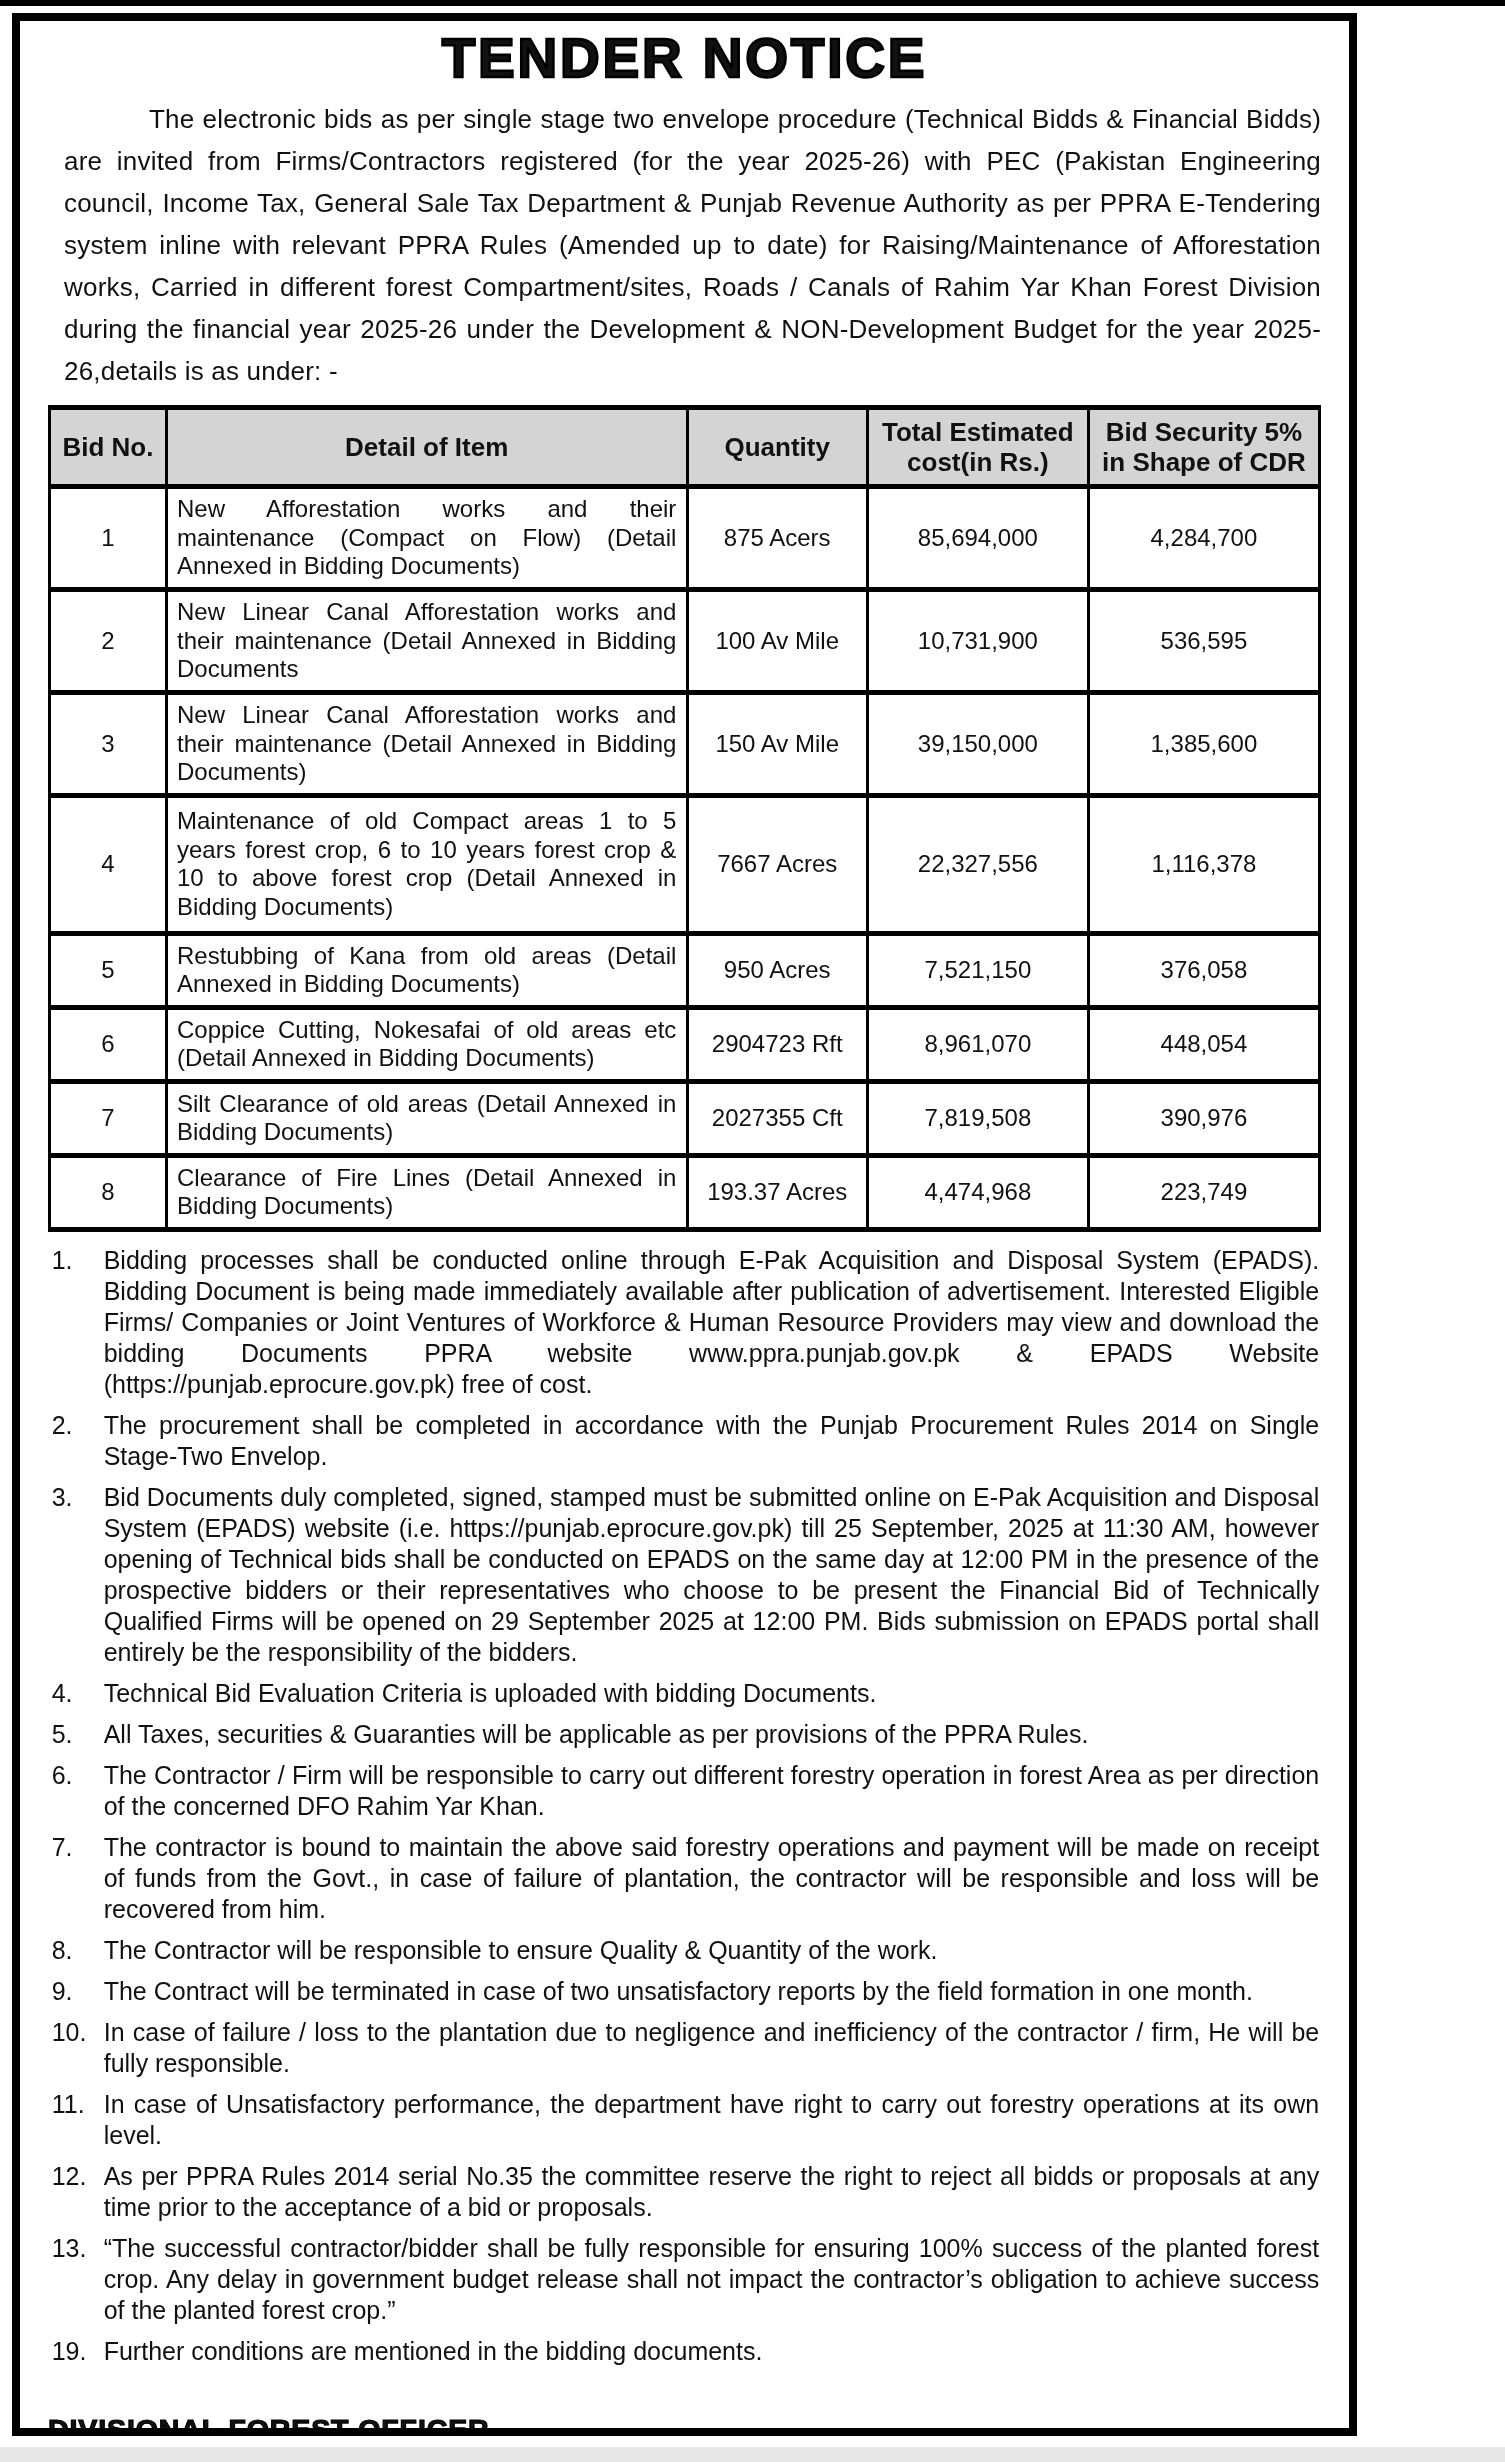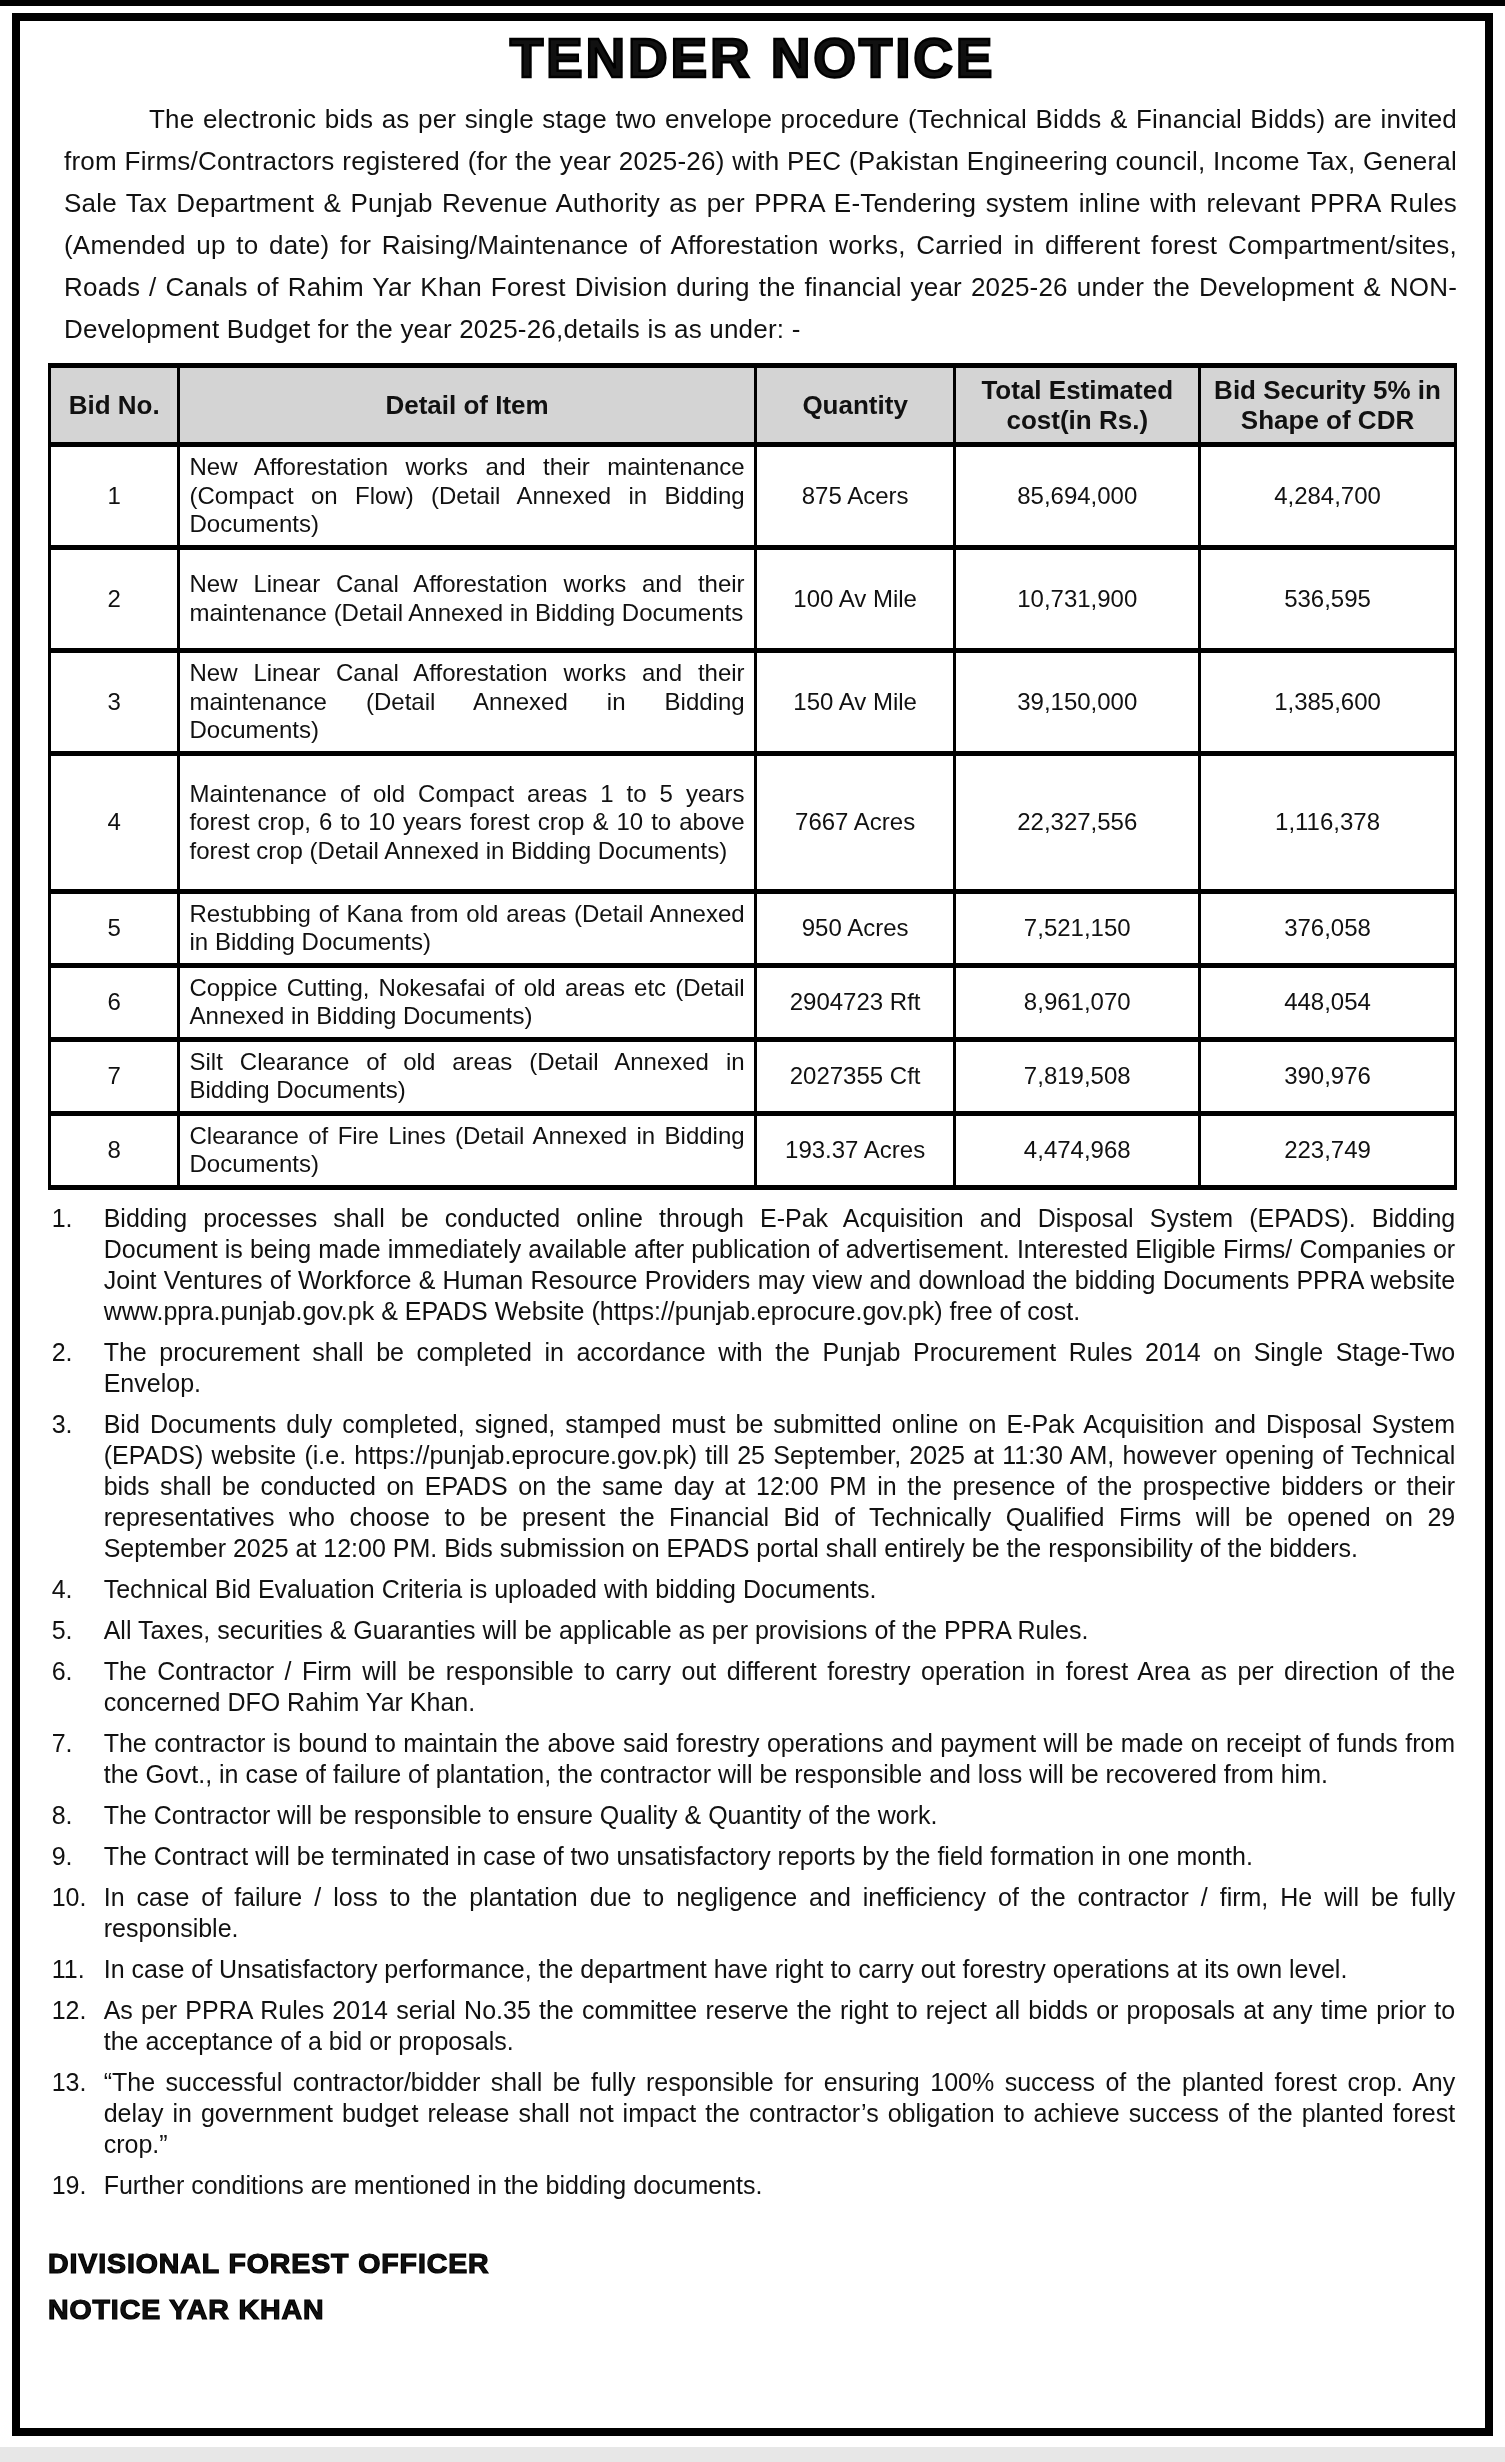--- a/index.html
+++ b/index.html
@@ -11,21 +11,21 @@
     font-family: "Liberation Sans", sans-serif;
     position: relative;
     overflow: hidden;
   }
   .top-rule {
     position: absolute; top: 0; left: 0;
     width: 100%; height: 5.5px; background: #000;
   }
   .frame {
     position: absolute; top: 13px; left: 12px;
-    width: 1481px; height: 2423px;
+    width: 1345px; height: 2423px;
     border: 8.3px solid #000;
     padding: 3.7px 28px 0 28px;
     overflow: hidden;
     background: #fff;
   }
   .title {
     margin: 1.8px 0 7.4px 0;
     text-align: center;
     font-size: 55px;
     font-weight: bold;

